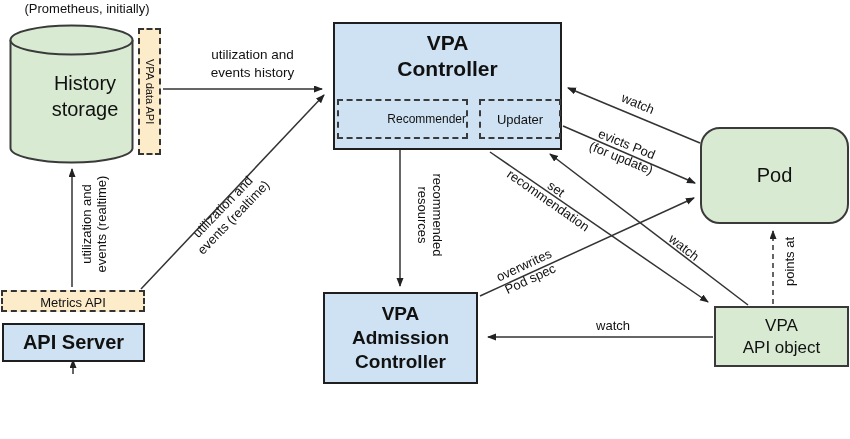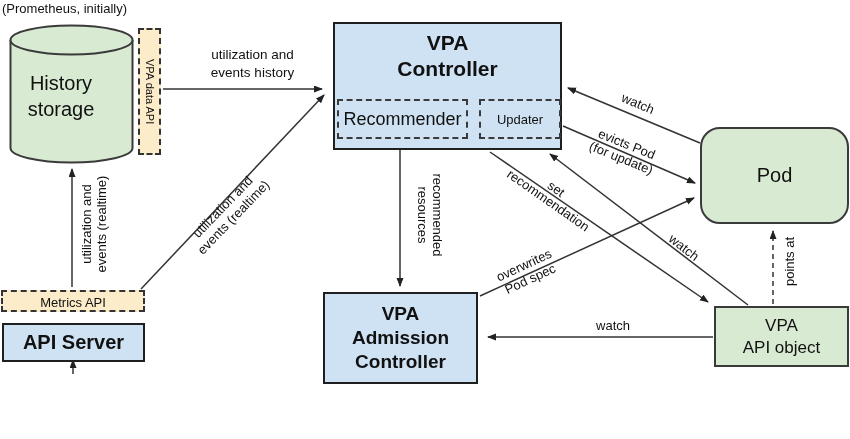--- a/index.html
+++ b/index.html
@@ -49,43 +49,43 @@
       <line x1="563" y1="126" x2="695" y2="183" marker-end="url(#arr)"></line>
       <line x1="490" y1="152" x2="708" y2="302" marker-end="url(#arr)"></line>
       <line x1="748" y1="305" x2="550" y2="154" marker-end="url(#arr)"></line>
       <line x1="400" y1="140" x2="400" y2="286" marker-end="url(#arr)"></line>
       <line x1="480" y1="296" x2="694" y2="198" marker-end="url(#arr)"></line>
       <line x1="713" y1="337" x2="488" y2="337" marker-end="url(#arr)"></line>
       <line x1="773" y1="304" x2="773" y2="231" stroke-dasharray="5,4" marker-end="url(#arr)"></line>
     </g>
   </svg>
 
-  <div class="lbl" style="left:2px;top:1px;width:170px;text-align:left;font-size:13px;">(Prometheus, initially)</div>
+  <div class="lbl" style="left:2px;top:1px;width:170px;text-align:center;font-size:13px;">(Prometheus, initially)</div>
 
-  <div class="lbl" style="left:0;top:70px;width:122px;font-size:20px;line-height:26px;">History
+  <div class="lbl" style="left:24px;top:70px;width:122px;font-size:20px;line-height:26px;">History
 storage</div>
 
   <div class="box cream" style="left:138px;top:28px;width:23px;height:127px;">
     <span class="vert" style="font-size:11px;">VPA data API</span>
   </div>
 
   <div class="box cream" style="left:1px;top:290px;width:144px;height:22px;font-size:13px;align-items:flex-end;">
     <span>Metrics API</span>
   </div>
 
   <div class="box blue bold" style="left:2px;top:323px;width:143px;height:39px;font-size:20px;">
     <span>API Server</span>
   </div>
 
 
   <div class="box blue" style="left:333px;top:22px;width:229px;height:128px;"></div>
   <div class="vpa-title">VPA
 Controller</div>
 
-  <div class="box inner" style="left:337px;top:99px;width:131px;height:40px;font-size:18px;">
+  <div class="box inner" style="left:337px;top:99px;width:131px;height:40px;font-size:12px;justify-content:flex-end;">
     <span>Recommender</span>
   </div>
 
   <div class="box inner" style="left:479px;top:99px;width:82px;height:40px;font-size:13px;">
     <span>Updater</span>
   </div>
 
   <div class="box green" style="left:700px;top:127px;width:149px;height:97px;font-size:20px;border-radius:20px;">
     <span>Pod</span>
   </div>

